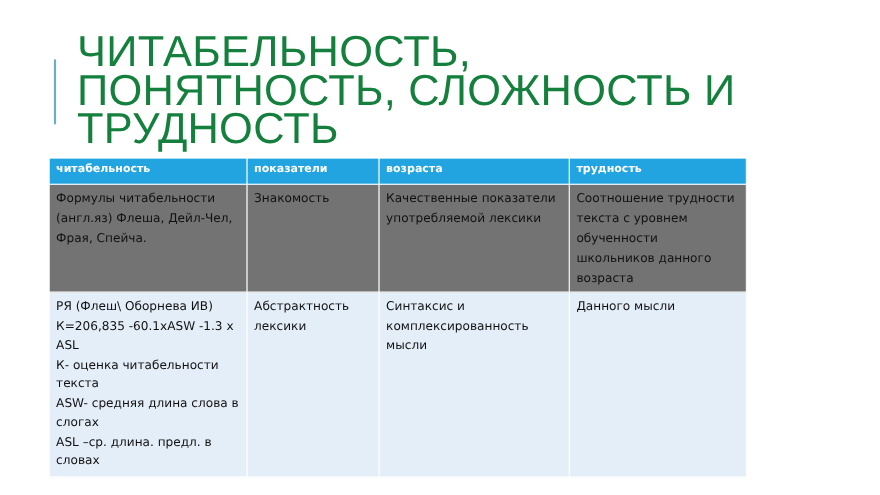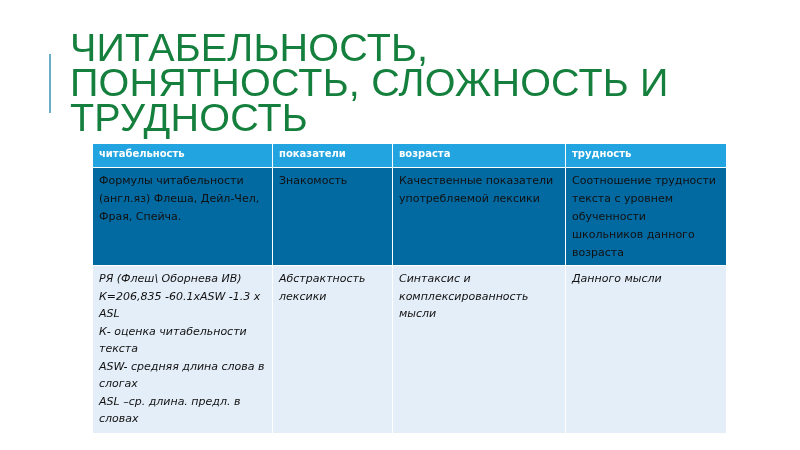--- a/index.html
+++ b/index.html
@@ -42,48 +42,46 @@
     table.grid {
       position: absolute;
       left: 44px;
       top: 143px;
       width: 634px;
       border-collapse: collapse;
       table-layout: fixed;
       font-family: "DejaVu Sans", sans-serif;
       font-size: 11px;
       color: #111;
-      margin-left: 48px;
     }
     table.grid th, table.grid td {
       border: 1.5px solid #ffffff;
       text-align: left;
       vertical-align: top;
       padding: 3px 6px 3px 6px;
     }
     table.grid th {
       background: #22a4e0;
       color: #ffffff;
       font-weight: bold;
       font-size: 10px;
       height: 16px;
       padding-top: 4px;
     }
     table.grid tr.row-1 td {
-      background: #0369a1;
+      background: #737373;
       height: 62px;
       line-height: 18px;
       padding-top: 4px;
     }
     table.grid tr.row-2 td {
       background: #e4eef8;
       height: 160px;
       line-height: 17.5px;
       padding-top: 4px;
-      font-style: italic;
     }
     .cell-line { display: block; }
   </style>
 </head>
 <body>
 
 <div class="slide">
   <div class="accent-bar"></div>
 
   <h1 class="title">

